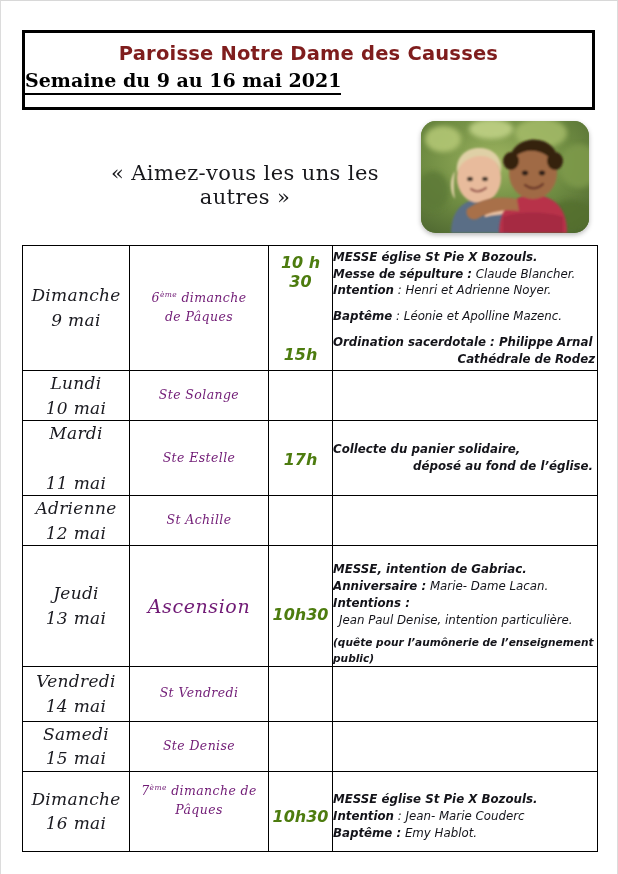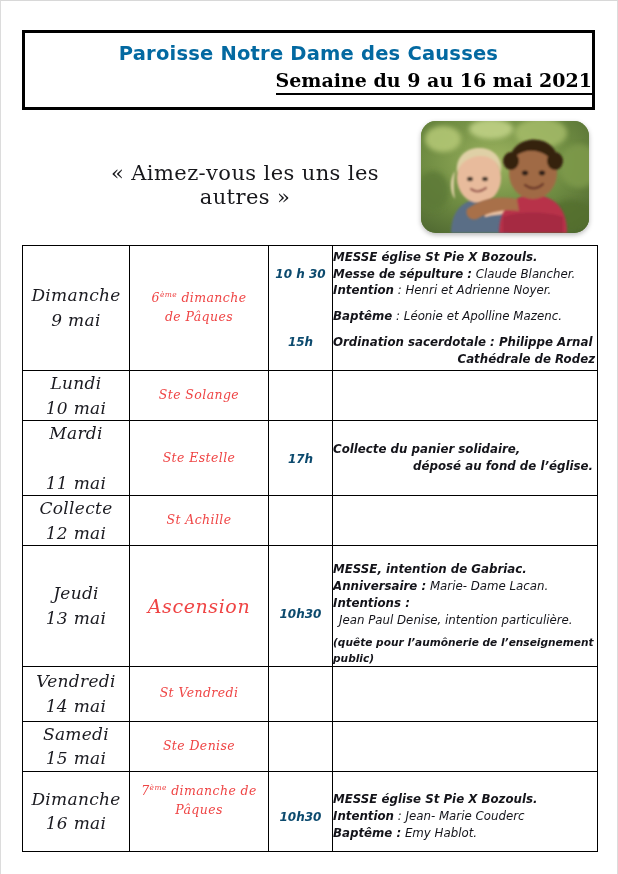--- a/index.html
+++ b/index.html
@@ -36,28 +36,27 @@
     border: 3px solid #000000;
     box-sizing: border-box;
     background: #ffffff;
   }
   #header-title {
     text-align: center;
     font-family: "DejaVu Sans", sans-serif;
     font-weight: bold;
     font-size: 19.5px;
     letter-spacing: .2px;
-    color: #0369a1;
+    color: #7f1d1d;
     margin-top: 10px;
     line-height: 1.15;
   }
   #header-subtitle-wrap {
-    text-align: right;
+    text-align: left;
     margin-top: 5px;
-    padding-left: 36px;
   }
   #header-subtitle {
     display: inline-block;
     font-family: "DejaVu Serif", serif;
     font-weight: bold;
     font-size: 19px;
     color: #000000;
     border-bottom: 2px solid #000000;
     padding-bottom: 1px;
     line-height: 1.15;
@@ -117,37 +116,37 @@
     color: #1a1a20;
     line-height: 1.45;
     padding: 4px 2px;
     letter-spacing: .3px;
   }
   .saint-cell {
     text-align: center;
     font-family: "DejaVu Serif", serif;
     font-style: italic;
     font-size: 12.5px;
-    color: #ef4444;
+    color: #701a75;
     line-height: 1.5;
     padding: 4px 4px;
     letter-spacing: .4px;
   }
   .saint-cell sup { font-size: 7.5px; }
   .saint-cell.big {
     font-size: 19px;
     letter-spacing: .6px;
   }
   .time-cell {
     text-align: center;
     font-family: "DejaVu Sans", sans-serif;
     font-weight: bold;
     font-style: italic;
-    font-size: 12px;
-    color: #0c4a6e;
+    font-size: 16px;
+    color: #4d7c0f;
     vertical-align: top;
     padding: 8px 2px 2px 2px;
   }
   .time-cell .t2 {
     display: block;
     margin-top: 54px;
   }
   .info-cell {
     font-family: "DejaVu Sans", sans-serif;
     font-style: italic;
@@ -285,21 +284,21 @@
           <span>17h</span>
         </td>
         <td class="info-cell" style="vertical-align:middle;">
           <div><span class="lbl">Collecte du panier solidaire,</span></div>
           <div class="rightish lbl">déposé au fond de l’église.</div>
         </td>
       </tr>
 
       <tr style="height:48px;">
         <td class="day-cell">
-          <span>Collecte</span><br>
+          <span>Adrienne</span><br>
           <span>12 mai</span>
         </td>
         <td class="saint-cell">St Achille</td>
         <td class="time-cell"></td>
         <td class="info-cell"></td>
       </tr>
 
       <tr style="height:120px;">
         <td class="day-cell">
           <span>Jeudi</span><br>

